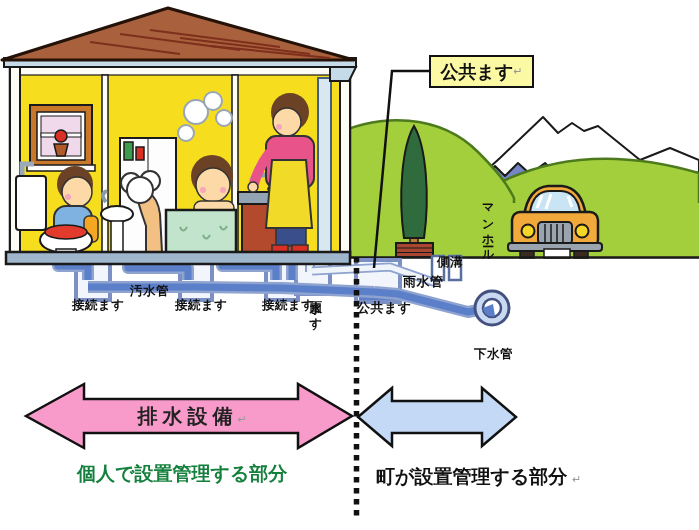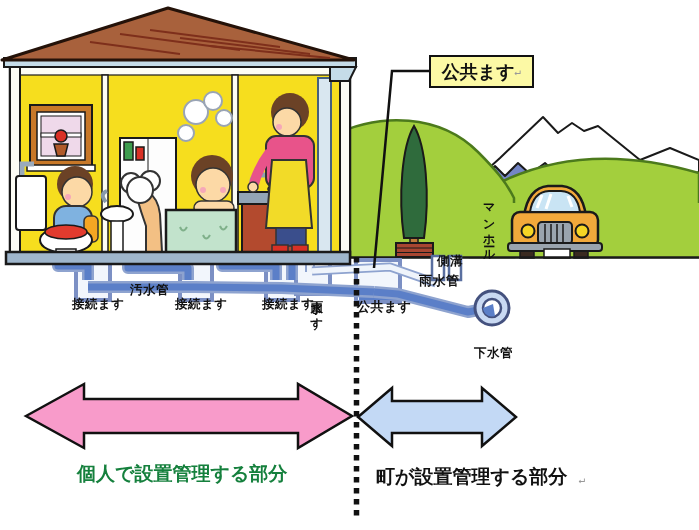--- a/index.html
+++ b/index.html
@@ -1,17 +1,17 @@
 <!DOCTYPE html>
 <html><head>
 <meta charset="utf-8">
 <style>
   html,body{margin:0;padding:0;background:#fff;}
   #stage{position:relative;width:699px;height:530px;background:#fff;overflow:hidden;
-         font-family:Liberation Mono, monospace;}
+         font-family:Liberation Serif, serif;}
   #scene{position:absolute;left:0;top:0;}
   .lbl{position:absolute;font-weight:bold;font-size:12.5px;color:#111;line-height:1.1;
        white-space:nowrap;letter-spacing:0.5px;}
   .v{writing-mode:vertical-rl;text-orientation:upright;letter-spacing:1px;}
   .ret{font-size:11px;color:#999;font-weight:normal;}
   #callout{position:absolute;left:429px;top:55px;width:101px;height:29px;
            background:#fcf9a5;border:2.5px solid #111;display:flex;align-items:center;
            justify-content:center;font-size:18px;font-weight:bold;color:#111;}
   #arrow-left-label{position:absolute;left:92px;top:403px;width:200px;text-align:center;
            font-size:20px;font-weight:bold;color:#222;}
@@ -213,25 +213,29 @@
   <span>公共ます</span>
   <span class="ret">↵</span>
 </div>
 
 <div class="lbl" style="left:72px;top:299px;">接続ます</div>
 <div class="lbl" style="left:130px;top:285px;">汚水管</div>
 <div class="lbl" style="left:175px;top:299px;">接続ます</div>
 <div class="lbl" style="left:262px;top:299px;">接続ます</div>
 <div class="lbl v" style="left:308px;top:291px;">雨水ます</div>
 <div class="lbl" style="left:357px;top:301px;font-size:13px;">公共ます</div>
-<div class="lbl" style="left:392px;top:275px;font-size:13px;padding-left:27px;">雨水管</div>
+<div class="lbl" style="left:376px;top:275px;font-size:13px;padding-left:27px;">雨水管</div>
 <div class="lbl" style="left:437px;top:242px;margin-top:14px;">側溝</div>
 <div class="lbl v" style="left:481px;top:196px;font-size:12px;">マンホール</div>
 <div class="lbl" style="left:474px;top:348px;">下水管</div>
 
+<div id="arrow-left-label">
+  <span>排 水 設 備</span>
+  <span class="ret">↵</span>
+</div>
 
 <div id="caption-left">個人で設置管理する部分</div>
 <div id="caption-right">
   <span>町が設置管理する部分</span>
   <span class="ret">↵</span>
 </div>
 
 </div>
 
 </body></html>

